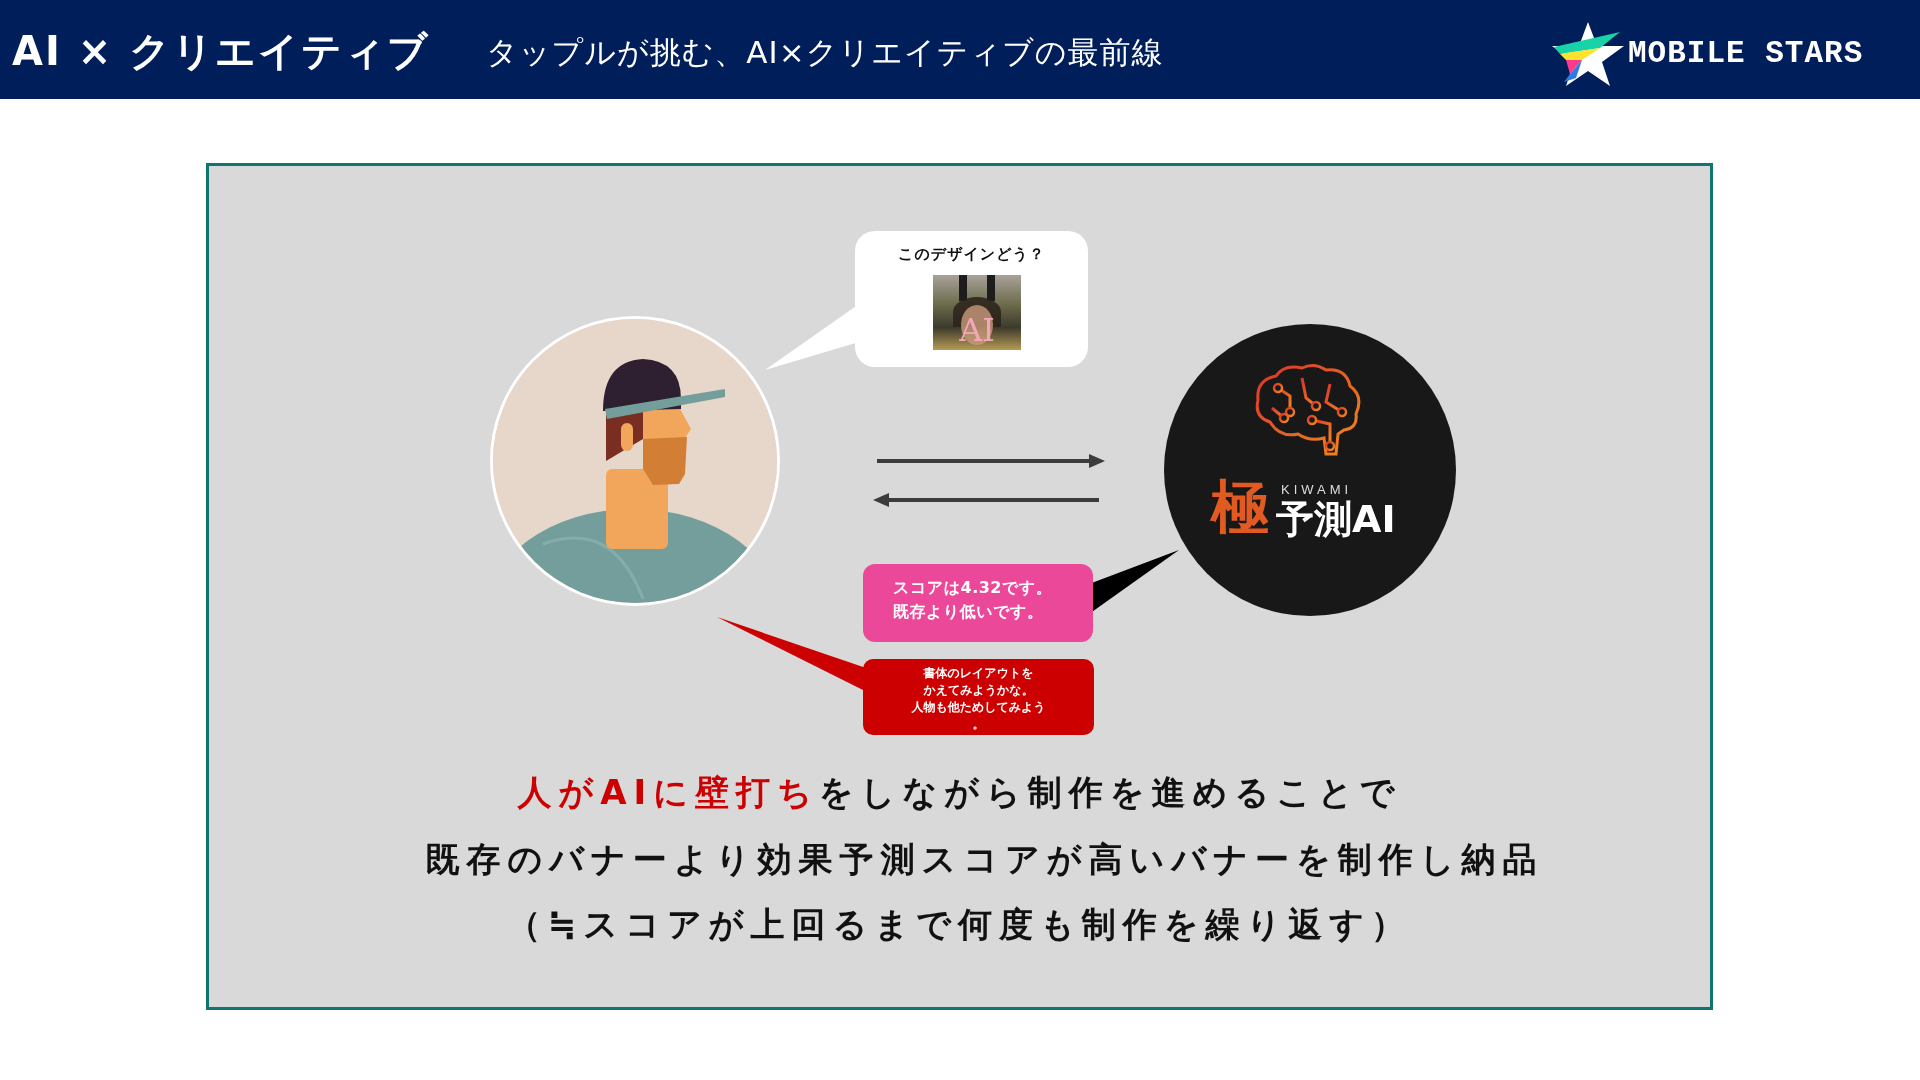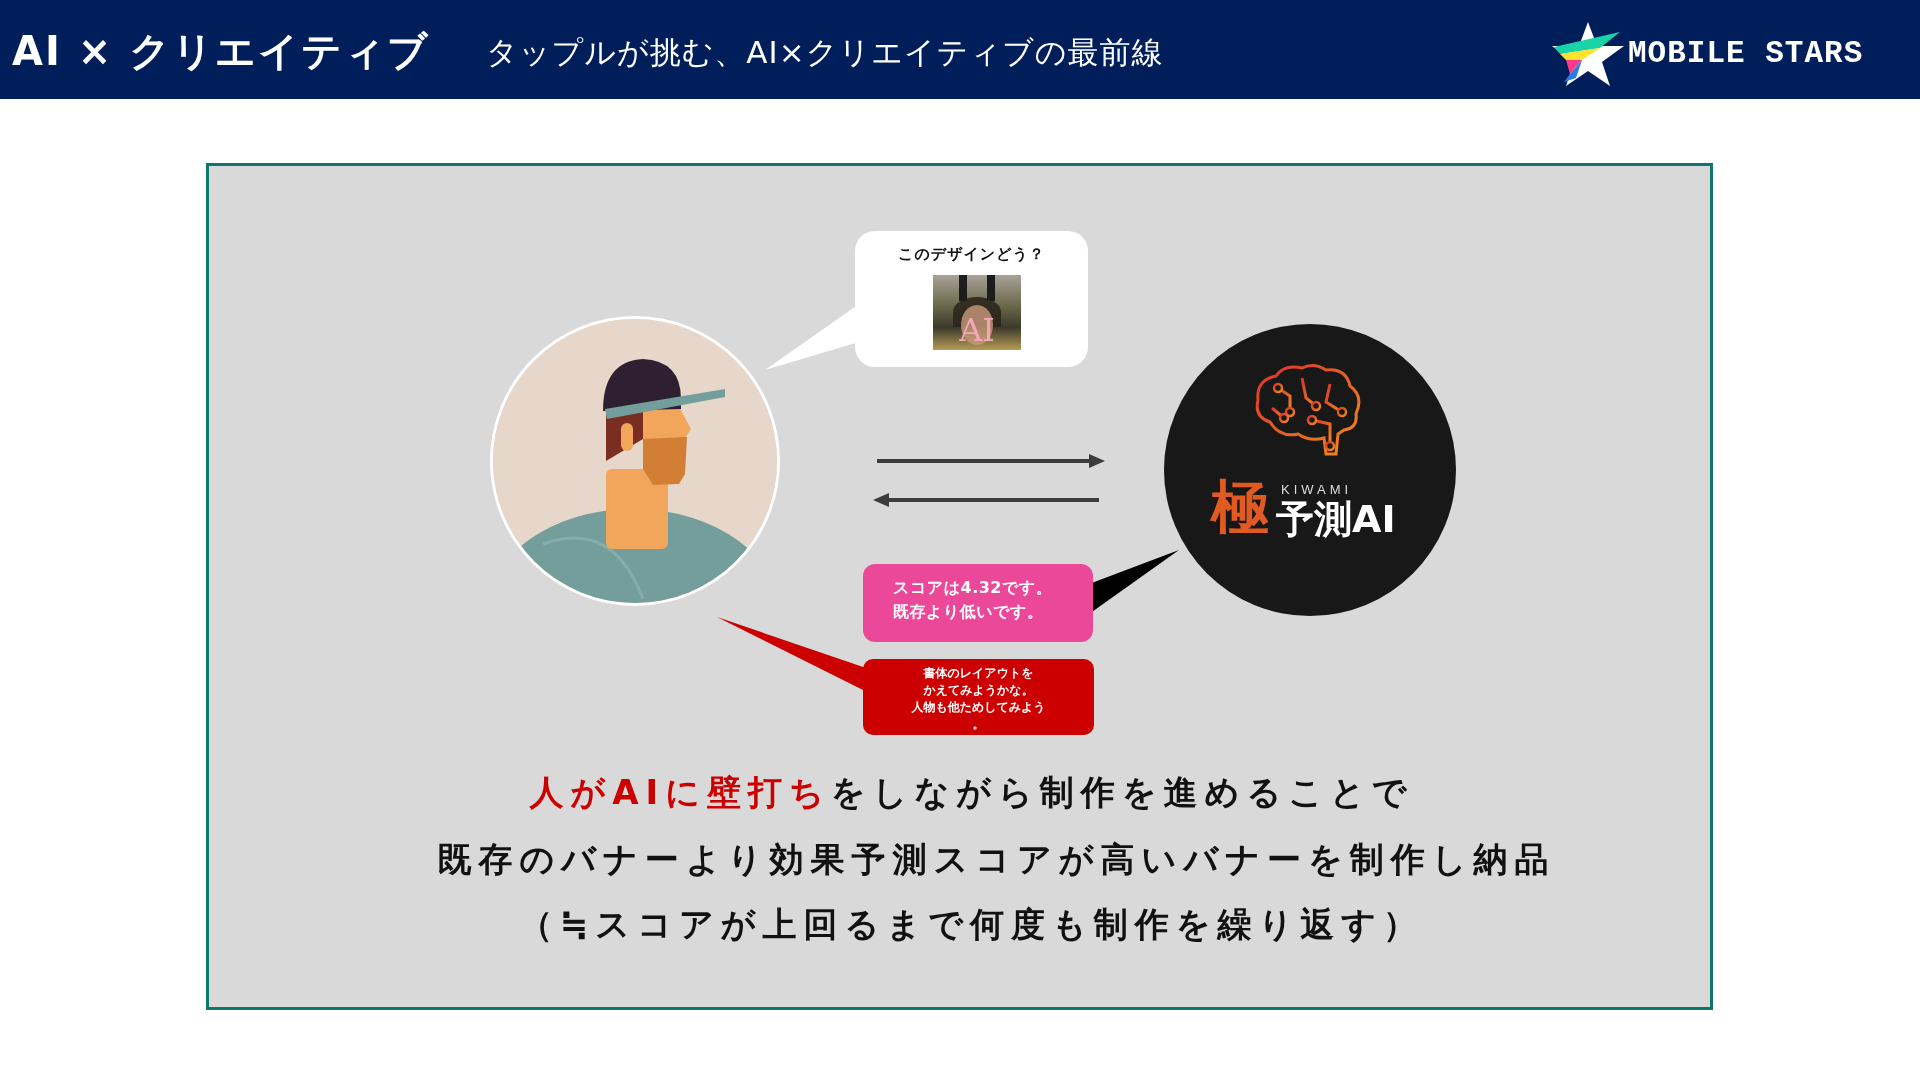--- a/index.html
+++ b/index.html
@@ -43,21 +43,21 @@
   .bubble-red { position: absolute; left: 654px; top: 493px; width: 231px; height: 76px; background: #cc0000; border-radius: 10px; }
   .bubble-red-text { position: absolute; left: 0; top: 6px; width: 100%; text-align: center; font-size: 12px; font-weight: bold; color: #ffffff; line-height: 17px; white-space: pre-line; }
 
   
   .arrows { position: absolute; left: 660px; top: 270px; }
 
   
   .tails { position: absolute; left: 0; top: 0; pointer-events: none; }
 
   
-  .statement { position: absolute; left: 12px; width: 100%; text-align: center; font-size: 34px; font-weight: bold; letter-spacing: 7px; color: #111111; white-space: nowrap; }
+  .statement { position: absolute; left: 0; width: 100%; text-align: center; font-size: 34px; font-weight: bold; letter-spacing: 7px; color: #111111; white-space: nowrap; }
   .line1 { top: 604px; }
   .line2 { top: 671px; margin-left: 25px; }
   .line3 { top: 736px; }
   .red { color: #cc0000; }
 </style>
 </head>
 <body>
 
 <div class="header">
   <div class="header-title">AI × クリエイティブ</div>

